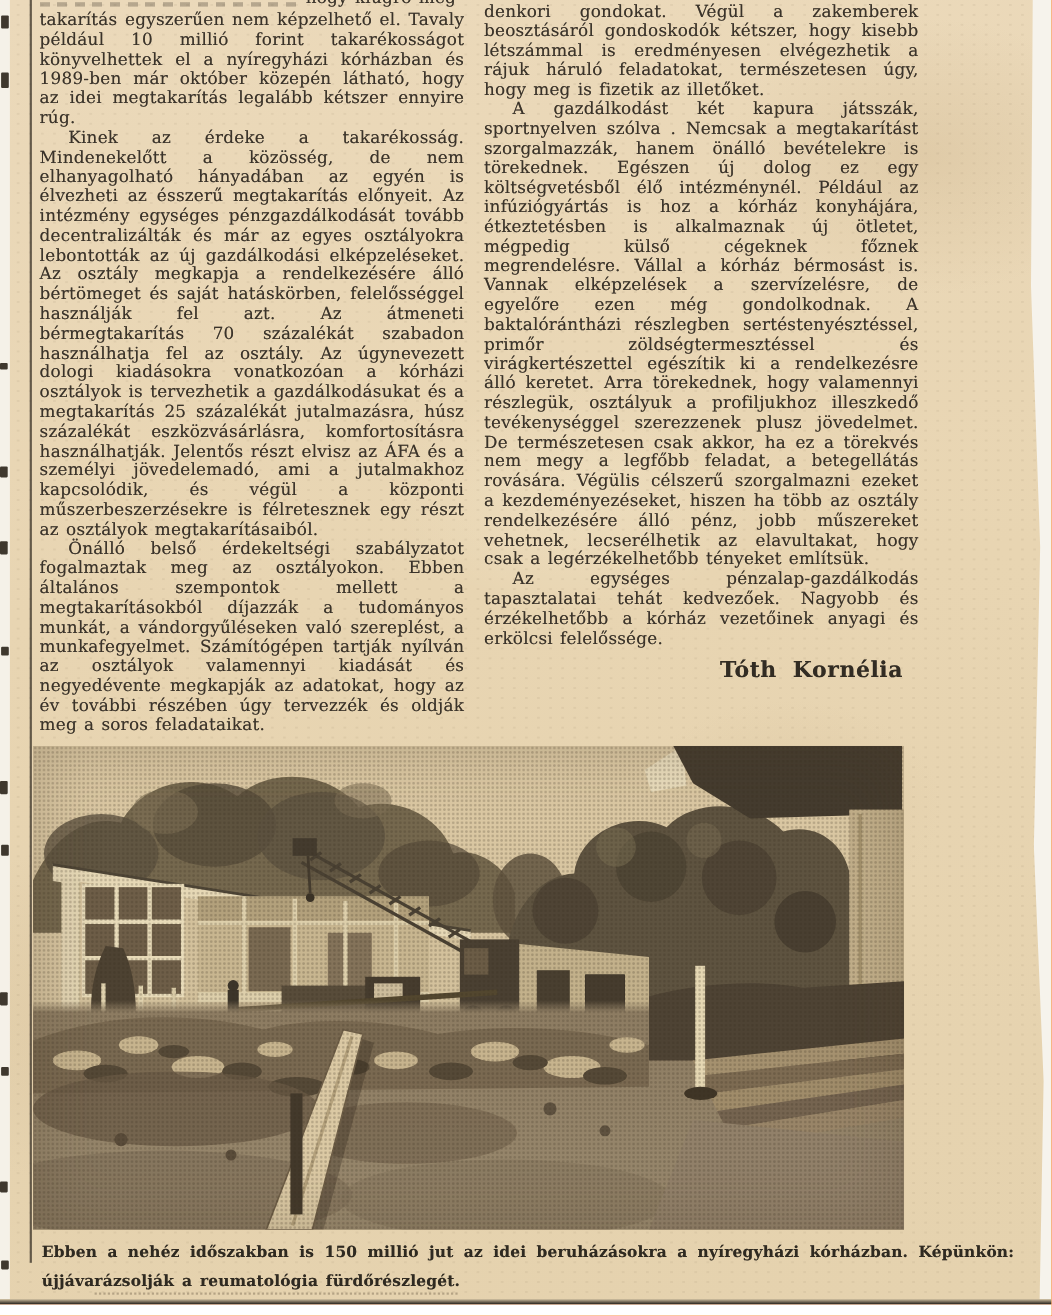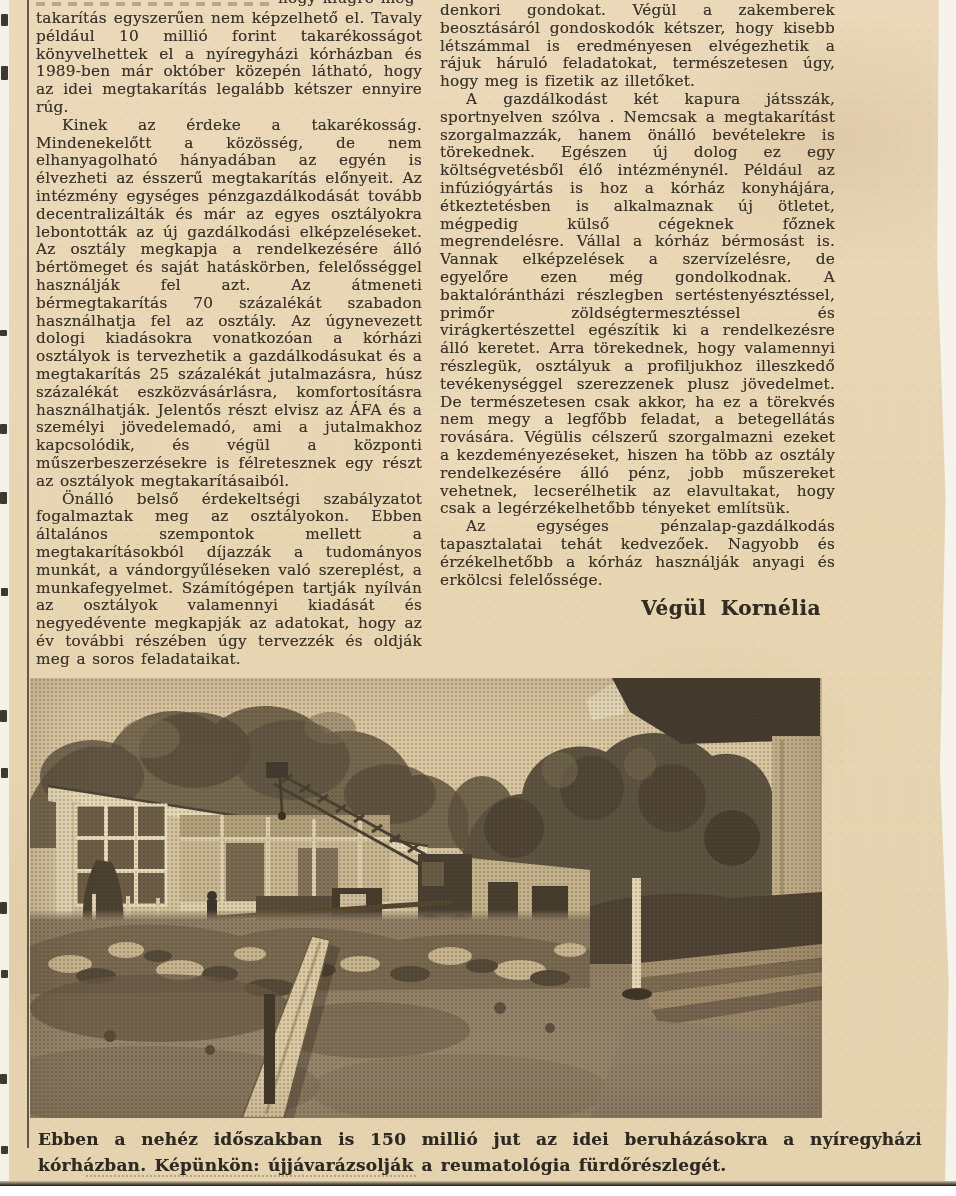--- a/index.html
+++ b/index.html
@@ -55,21 +55,21 @@
   .photo svg{display:block;width:100%;height:100%;}
   .photo .halftone{
     position:absolute;left:0;top:0;right:0;bottom:0;pointer-events:none;
     background-image:radial-gradient(rgba(52,42,28,.22) 1px, transparent 1.3px);
     background-size:4px 4px;
     box-shadow:0 0 60px rgba(70,55,35,.25) inset;
   }
   
   .caption{
     position:absolute;left:38px;top:1126px;width:884px;z-index:3;
-    font-weight:bold;font-size:17px;line-height:26px;color:#2f2a21;
+    font-weight:bold;font-size:14px;line-height:26px;color:#2f2a21;
     text-align:justify;text-align-last:left;letter-spacing:.2px;word-spacing:2px;
     text-shadow:0 0 .5px rgba(47,42,33,.5);
   }
   .caption-dots{
     position:absolute;left:86px;top:1172px;width:330px;height:3px;z-index:2;
     border-bottom:2px dotted rgba(90,75,55,.35);
   }
 </style>
 </head>
 <body>
@@ -84,22 +84,22 @@
       <span>hogy kiugró meg-</span>
     </div>
     <p class="noindent">takarítás egyszerűen nem képzelhető el. Tavaly például 10 millió forint takarékosságot könyvelhettek el a nyíregyházi kórházban és 1989-ben már október közepén látható, hogy az idei megtakarítás legalább kétszer ennyire rúg.</p>
     <p>Kinek az érdeke a takarékosság. Mindenekelőtt a közösség, de nem elhanyagolható hányadában az egyén is élvezheti az ésszerű megtakarítás előnyeit. Az intézmény egységes pénzgazdálkodását tovább decentralizálták és már az egyes osztályokra lebontották az új gazdálkodási elképzeléseket. Az osztály megkapja a rendelkezésére álló bértömeget és saját hatáskörben, felelősséggel használják fel azt. Az átmeneti bérmegtakarítás 70 százalékát szabadon használhatja fel az osztály. Az úgynevezett dologi kiadásokra vonatkozóan a kórházi osztályok is tervezhetik a gazdálkodásukat és a megtakarítás 25 százalékát jutalmazásra, húsz százalékát eszközvásárlásra, komfortosításra használhatják. Jelentős részt elvisz az ÁFA és a személyi jövedelemadó, ami a jutalmakhoz kapcsolódik, és végül a központi műszerbeszerzésekre is félretesznek egy részt az osztályok megtakarításaiból.</p>
     <p>Önálló belső érdekeltségi szabályzatot fogalmaztak meg az osztályokon. Ebben általános szempontok mellett a megtakarításokból díjazzák a tudományos munkát, a vándorgyűléseken való szereplést, a munkafegyelmet. Számítógépen tartják nyílván az osztályok valamennyi kiadását és negyedévente megkapják az adatokat, hogy az év további részében úgy tervezzék és oldják meg a soros feladataikat.</p>
   </div>
 
   <div class="col col-right">
     <p class="noindent">denkori gondokat. Végül a zakemberek beosztásáról gondoskodók kétszer, hogy kisebb létszámmal is eredményesen elvégezhetik a rájuk háruló feladatokat, természetesen úgy, hogy meg is fizetik az illetőket.</p>
     <p>A gazdálkodást két kapura játsszák, sportnyelven szólva . Nemcsak a megtakarítást szorgalmazzák, hanem önálló bevételekre is törekednek. Egészen új dolog ez egy költségvetésből élő intézménynél. Például az infúziógyártás is hoz a kórház konyhájára, étkeztetésben is alkalmaznak új ötletet, mégpedig külső cégeknek főznek megrendelésre. Vállal a kórház bérmosást is. Vannak elképzelések a szervízelésre, de egyelőre ezen még gondolkodnak. A baktalórántházi részlegben sertéstenyésztéssel, primőr zöldségtermesztéssel és virágkertészettel egészítik ki a rendelkezésre álló keretet. Arra törekednek, hogy valamennyi részlegük, osztályuk a profiljukhoz illeszkedő tevékenységgel szerezzenek plusz jövedelmet. De természetesen csak akkor, ha ez a törekvés nem megy a legfőbb feladat, a betegellátás rovására. Végülis célszerű szorgalmazni ezeket a kezdeményezéseket, hiszen ha több az osztály rendelkezésére álló pénz, jobb műszereket vehetnek, lecserélhetik az elavultakat, hogy csak a legérzékelhetőbb tényeket említsük.</p>
-    <p>Az egységes pénzalap-gazdálkodás tapasztalatai tehát kedvezőek. Nagyobb és érzékelhetőbb a kórház használják anyagi és erkölcsi felelőssége.</p>
-    <div class="byline">Végül Kornélia</div>
+    <p>Az egységes pénzalap-gazdálkodás tapasztalatai tehát kedvezőek. Nagyobb és érzékelhetőbb a kórház vezetőinek anyagi és erkölcsi felelőssége.</p>
+    <div class="byline">Tóth Kornélia</div>
   </div>
 
   <div class="photo">
     <svg viewBox="0 0 792 440" preserveAspectRatio="none">
       <defs>
         <linearGradient id="sky" x1="0" y1="0" x2="0" y2="1">
           <stop offset="0" stop-color="#dcc9a4"></stop>
             <stop offset="1" stop-color="#cfbd99"></stop>
         </linearGradient>
         <linearGradient id="gnd" x1="0" y1="0" x2="0" y2="1">

